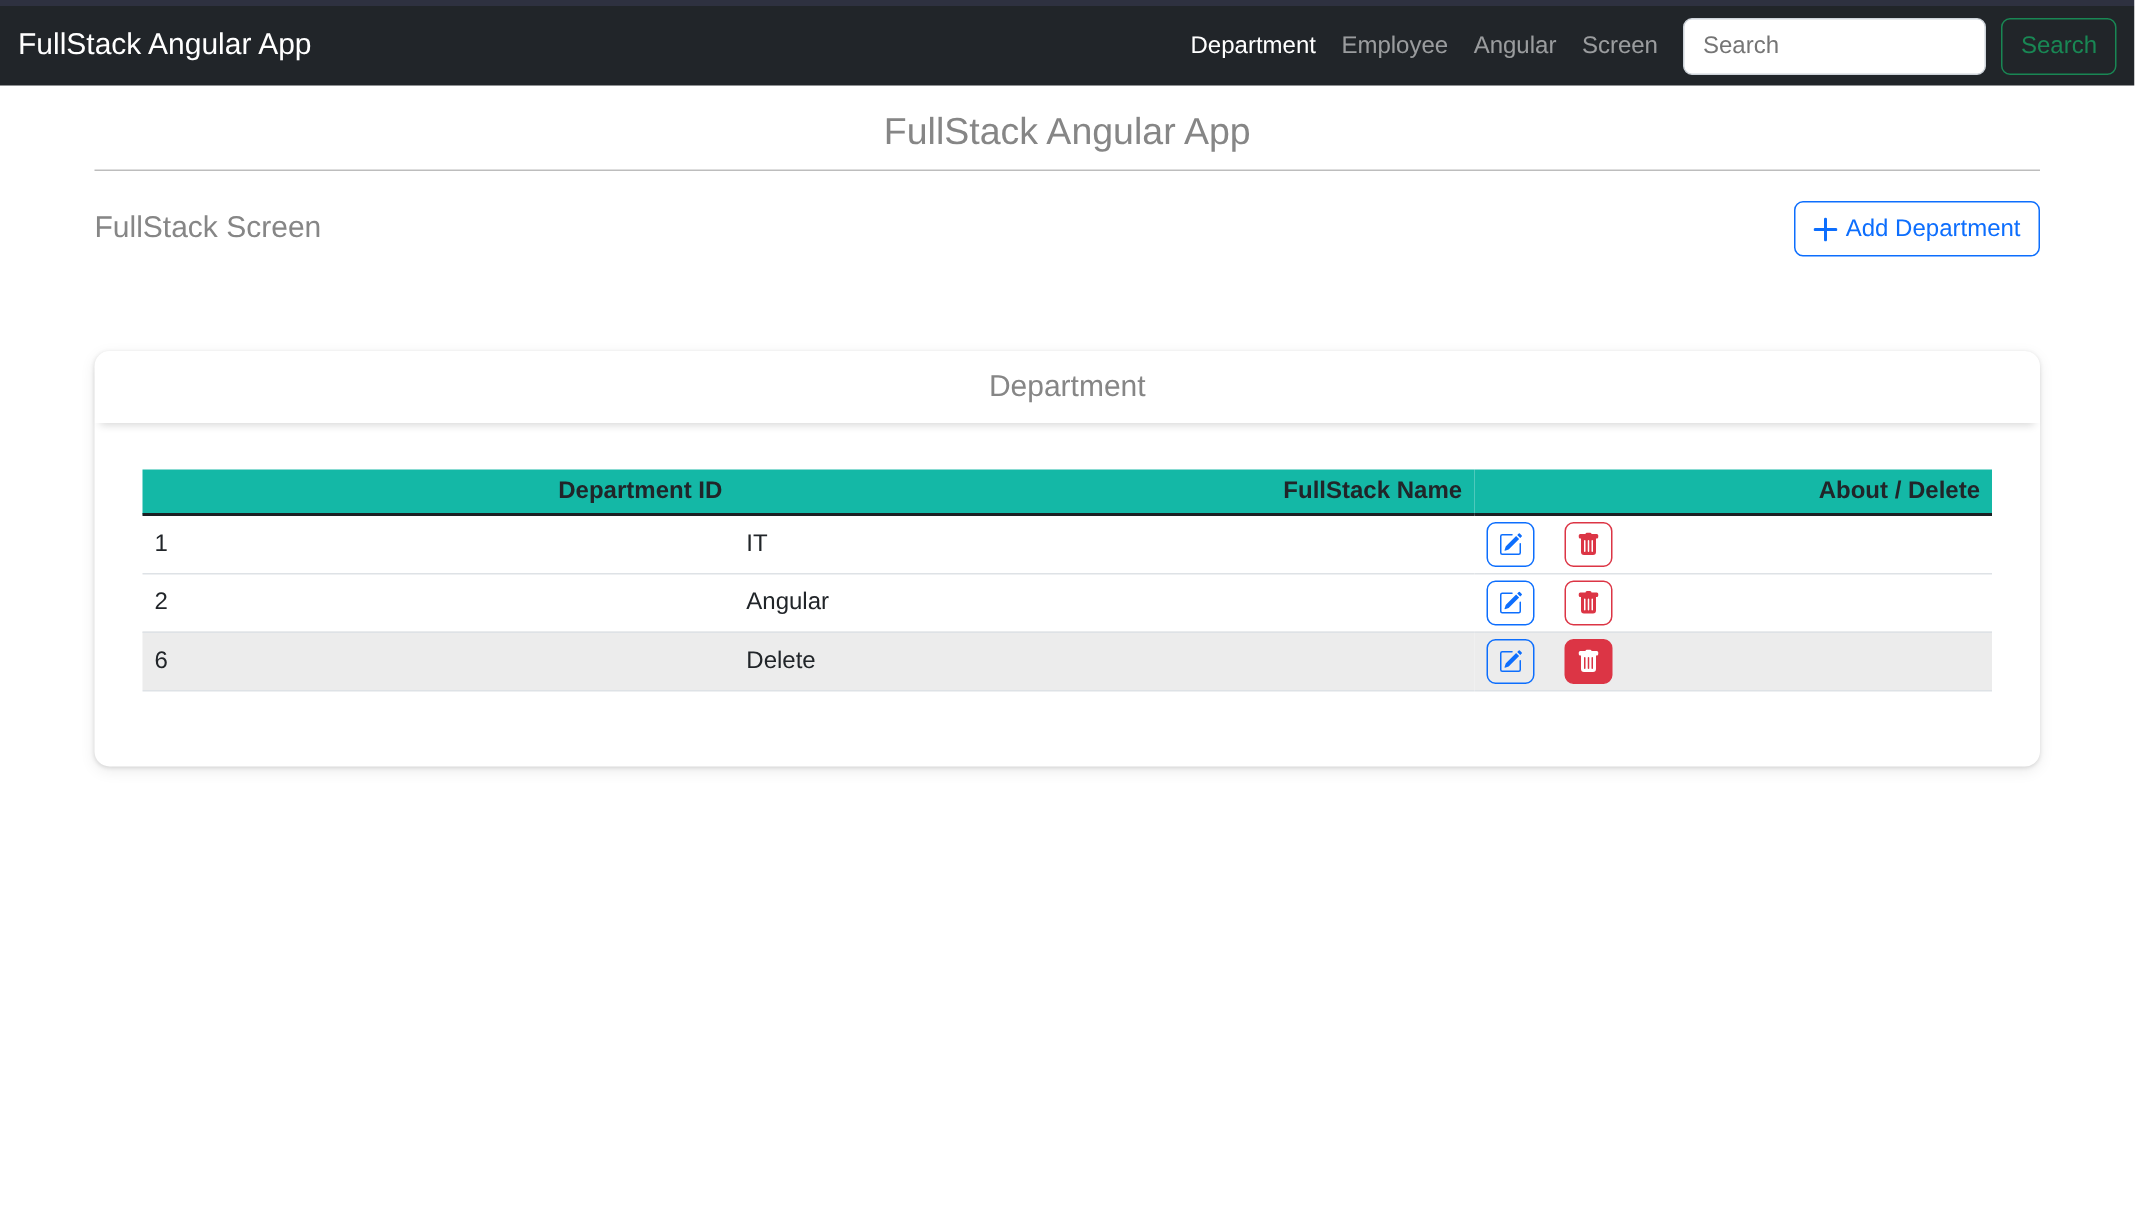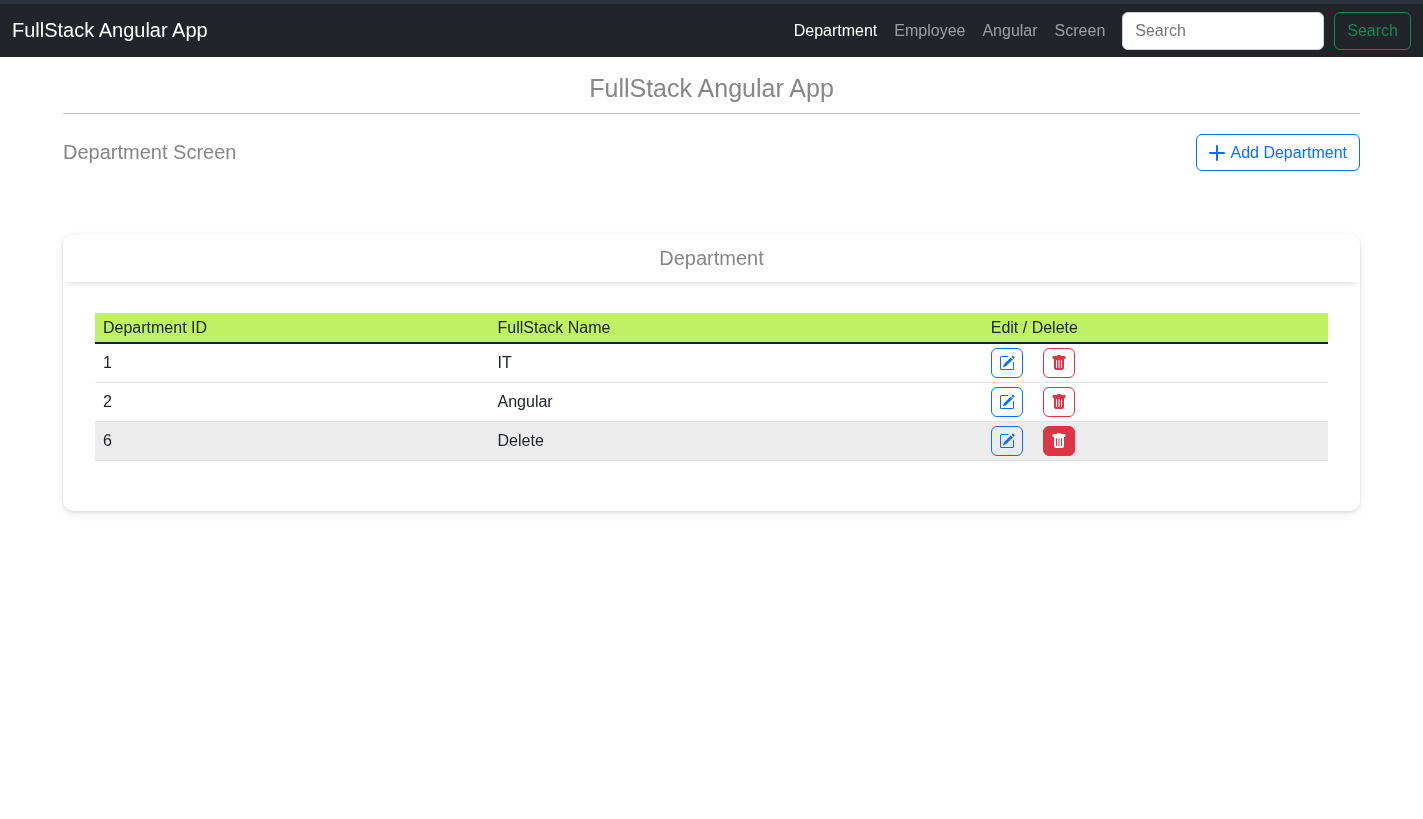--- a/index.html
+++ b/index.html
@@ -83,21 +83,21 @@
   .card-body { padding: 31px 32px 0; }
 
   
   table.dept-table {
     width: 100%; border-collapse: collapse; font-size: 16px; table-layout: fixed;
   }
   .dept-table col.c1 { width: 32%; }
   .dept-table col.c2 { width: 40%; }
   .dept-table col.c3 { width: 28%; }
   .dept-table thead th {
-    background: #bef264; text-align: left; font-weight: 400;
+    background: #14b8a6; text-align: right; font-weight: 700;
     height: 30px; padding: 0 8px;
     border-bottom: 2px solid #1c1f23;
   }
   .dept-table tbody td {
     height: 39px; padding: 0 8px; vertical-align: middle;
     border-bottom: 1px solid #dee2e6;
   }
   .dept-table tbody tr.hovered { background: #ececec; }
 
   .btn-icon {
@@ -134,21 +134,21 @@
     <button class="btn-search">Search</button>
   </div>
 </nav>
 
 <main class="page">
 
   <h1 class="page-title">FullStack Angular App</h1>
   <hr class="title-divider">
 
   <div class="section-head">
-    <h2 class="section-heading">Department Screen</h2>
+    <h2 class="section-heading">FullStack Screen</h2>
     <button class="btn-add">
       <span>
         <svg width="16" height="16" viewBox="0 0 16 16" fill="currentColor" aria-hidden="true">
           <path d="M8 0a1 1 0 0 1 1 1v6h6a1 1 0 1 1 0 2H9v6a1 1 0 1 1-2 0V9H1a1 1 0 1 1 0-2h6V1a1 1 0 0 1 1-1z"></path>
         </svg>
       </span>
       <span>Add Department</span>
     </button>
   </div>
 
@@ -158,21 +158,21 @@
       <table class="dept-table">
         <colgroup>
             <col class="c1">
             <col class="c2">
             <col class="c3">
           </colgroup>
         <thead>
           <tr>
             <th>Department ID</th>
             <th>FullStack Name</th>
-            <th>Edit / Delete</th>
+            <th>About / Delete</th>
           </tr>
         </thead>
         <tbody>
           <tr>
             <td>1</td>
             <td>IT</td>
             <td>
               <button class="btn-icon btn-edit">
                 <span>
                   <svg width="16" height="16" viewBox="0 0 16 16" fill="currentColor" aria-hidden="true">

